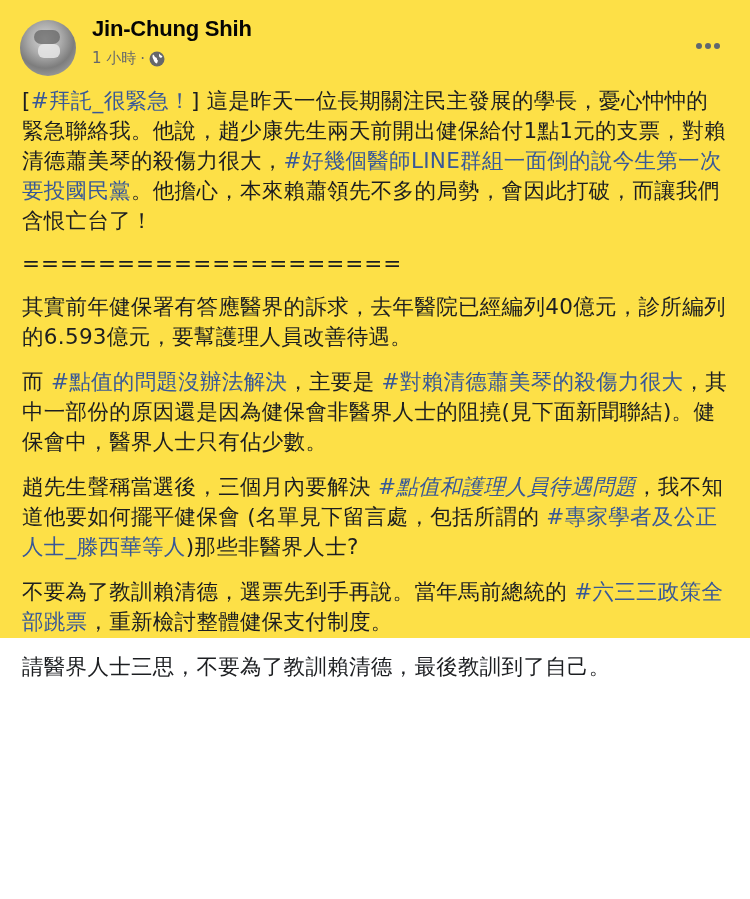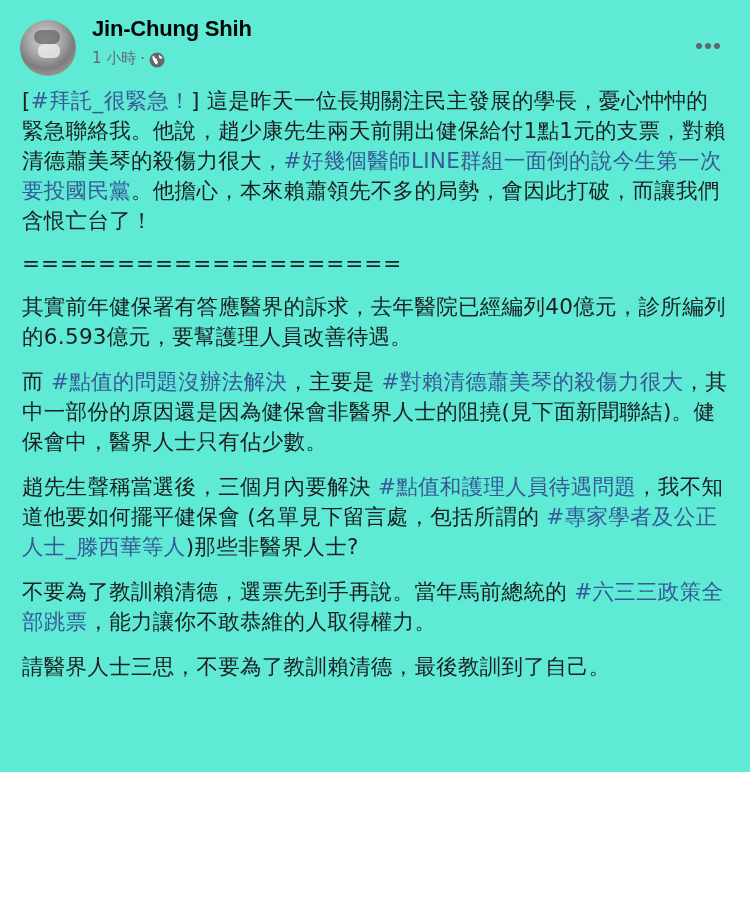--- a/index.html
+++ b/index.html
@@ -1,25 +1,25 @@
 <!DOCTYPE html>
 <html><head>
 <meta charset="utf-8">
 <style>
   html, body { margin: 0; padding: 0; background: #ffffff; }
   body { width: 750px; height: 899px; overflow: hidden; font-family: "DejaVu Sans", "Liberation Sans", sans-serif; color: #1c1e21; }
-  .post { position: relative; width: 750px; height: 772px; background: #5eead4; }
+  .post { position: relative; width: 750px; height: 638px; background: #fde047; }
   .header { position: absolute; left: 0; top: 0; width: 750px; height: 80px; }
   .avatar { position: absolute; left: 20px; top: 20px; width: 56px; height: 56px; border-radius: 50%;
     background: radial-gradient(circle at 45% 35%, #d8d8d8 0%, #a9a9a9 35%, #7d7d7d 60%, #9a9a9a 80%, #6f6f6f 100%);
     overflow: hidden; }
   .avatar::before { content: ""; position: absolute; left: 14px; top: 10px; width: 26px; height: 14px; border-radius: 8px; background: #5f5f5f; opacity: .7; }
   .avatar::after { content: ""; position: absolute; left: 18px; top: 24px; width: 22px; height: 14px; border-radius: 6px; background: #e8e8e8; opacity: .85; }
   .author { position: absolute; left: 92px; top: 16px; font-family: "Liberation Sans", sans-serif; font-weight: 700; font-size: 22px; color: #050505; letter-spacing: -0.2px; }
-  .meta { position: absolute; left: 92px; top: 49px; font-size: 15px; color: #65676b; display: flex; align-items: flex-end; gap: 4px; }
+  .meta { position: absolute; left: 92px; top: 49px; font-size: 15px; color: #65676b; display: flex; align-items: center; gap: 4px; }
   .globe { display: inline-block; width: 16px; height: 16px; }
   .more { position: absolute; left: 688px; top: 34px; width: 40px; height: 24px; display: flex; align-items: center; justify-content: center; gap: 3px; cursor: pointer; }
   .more span { width: 6px; height: 6px; border-radius: 50%; background: #606770; display: inline-block; }
   .body { position: absolute; left: 22px; top: 86px; width: 706px; font-size: 21.5px; line-height: 30px; color: #1c1e21; letter-spacing: 0.3px; }
   .body p { margin: 0 0 15px 0; }
   .tag { color: #385898; cursor: pointer; }
   .sep { letter-spacing: 1px; margin: 0; line-height: 26px; }
 </style>
 </head>
 <body>
@@ -44,17 +44,17 @@
         <span></span>
         <span></span>
     </div>
   </div>
 
   <div class="body" id="post-body">
       <p><span>[</span><span class="tag" style="color: rgb(56, 88, 152);">#拜託_很緊急！</span><span>] 這是昨天一位長期關注民主發展的學長，憂心忡忡的緊急聯絡我。他說，趙少康先生兩天前開出健保給付1點1元的支票，對賴清德蕭美琴的殺傷力很大，</span><span class="tag" style="color: rgb(56, 88, 152);">#好幾個醫師LINE群組一面倒的說今生第一次要投國民黨</span><span>。他擔心，本來賴蕭領先不多的局勢，會因此打破，而讓我們含恨亡台了！</span></p>
       <p class="sep">====================</p>
       <p><span>其實前年健保署有答應醫界的訴求，去年醫院已經編列40億元，診所編列的6.593億元，要幫護理人員改善待遇。</span></p>
       <p><span>而 </span><span class="tag" style="color: rgb(56, 88, 152);">#點值的問題沒辦法解決</span><span>，主要是 </span><span class="tag" style="color: rgb(56, 88, 152);">#對賴清德蕭美琴的殺傷力很大</span><span>，其中一部份的原因還是因為健保會非醫界人士的阻撓(見下面新聞聯結)。健保會中，醫界人士只有佔少數。</span></p>
-      <p><span>趙先生聲稱當選後，三個月內要解決 </span><span class="tag" style="color: rgb(56, 88, 152);">#點值和護理人員待遇問題</span><span>，我不知道他要如何擺平健保會 (名單見下留言處，包括所謂的 </span><span class="tag" style="color: rgb(56, 88, 152);">#專家學者及公正人士_滕西華等人</span><span>)那些非醫界人士?</span></p>
-      <p><span>不要為了教訓賴清德，選票先到手再說。當年馬前總統的 </span><span class="tag" style="color: rgb(56, 88, 152);">#六三三政策全部跳票</span><span>，能力讓你不敢恭維的人取得權力。</span></p>
+      <p><span>趙先生聲稱當選後，三個月內要解決 </span><span class="tag" style="color: rgb(56, 88, 152); font-style: italic;">#點值和護理人員待遇問題</span><span>，我不知道他要如何擺平健保會 (名單見下留言處，包括所謂的 </span><span class="tag" style="color: rgb(56, 88, 152);">#專家學者及公正人士_滕西華等人</span><span>)那些非醫界人士?</span></p>
+      <p><span>不要為了教訓賴清德，選票先到手再說。當年馬前總統的 </span><span class="tag" style="color: rgb(56, 88, 152);">#六三三政策全部跳票</span><span>，重新檢討整體健保支付制度。</span></p>
       <p><span>請醫界人士三思，不要為了教訓賴清德，最後教訓到了自己。</span></p>
     </div>
 </div>
 
 </body></html>

